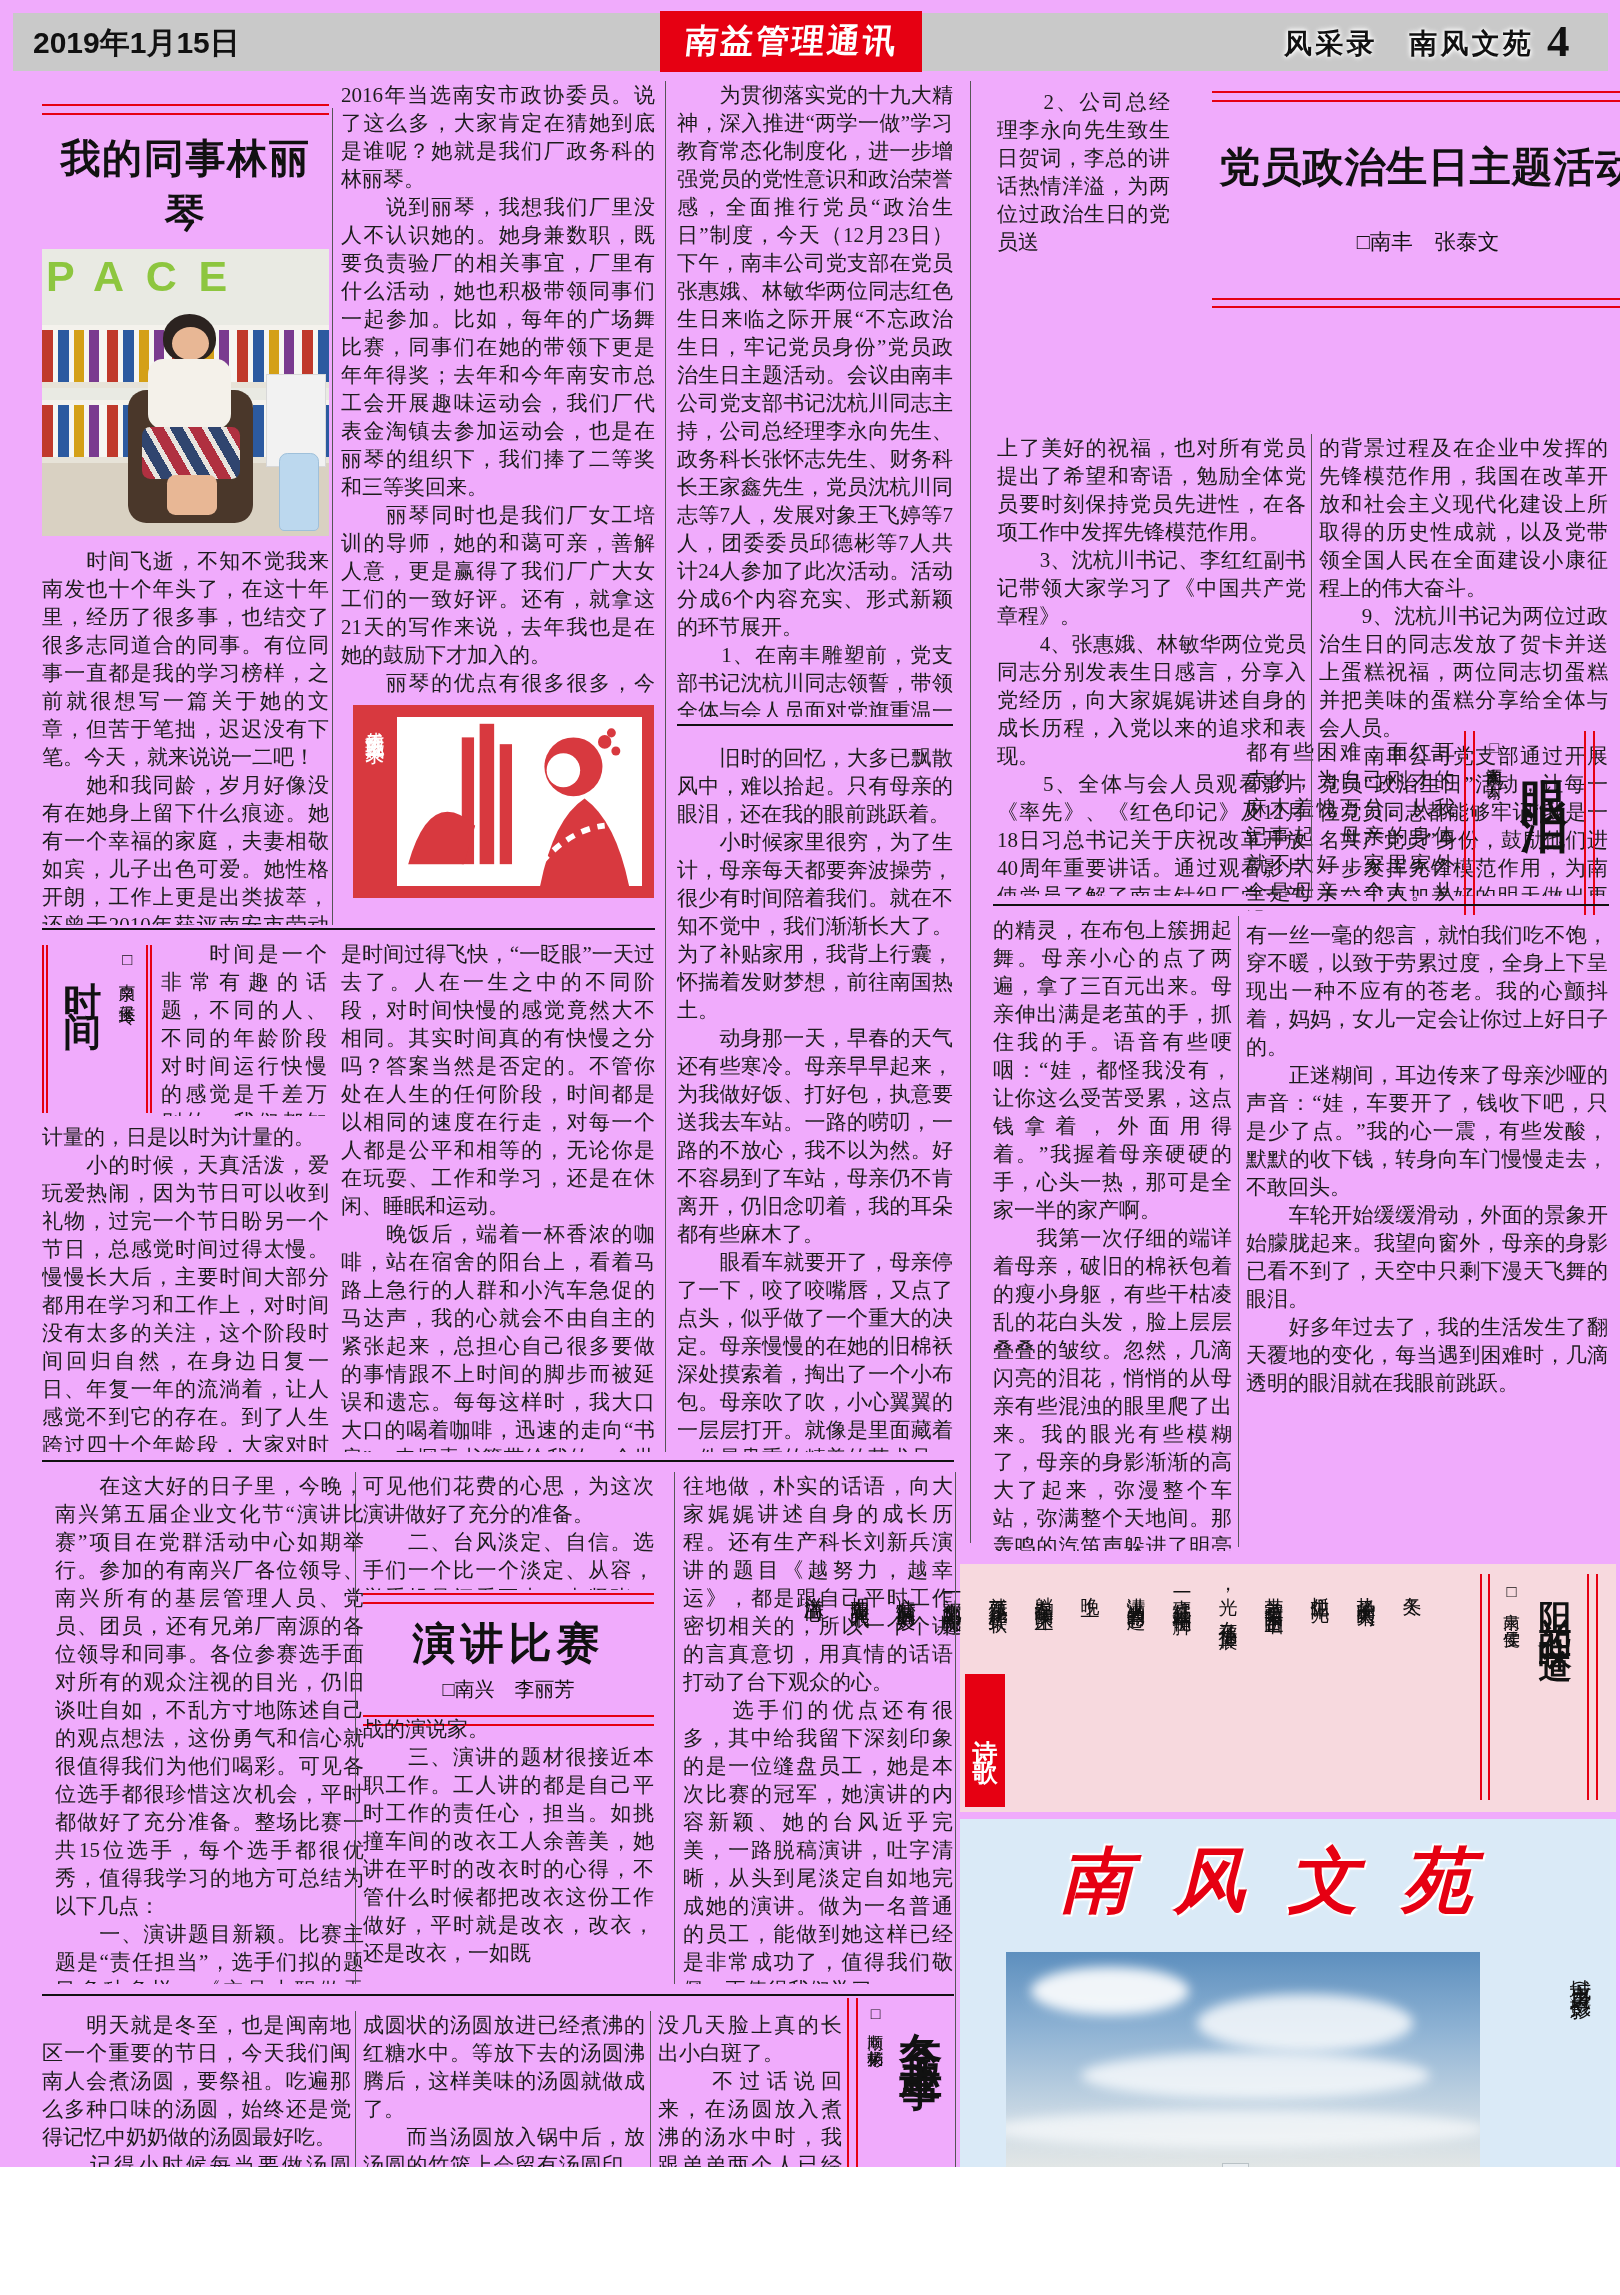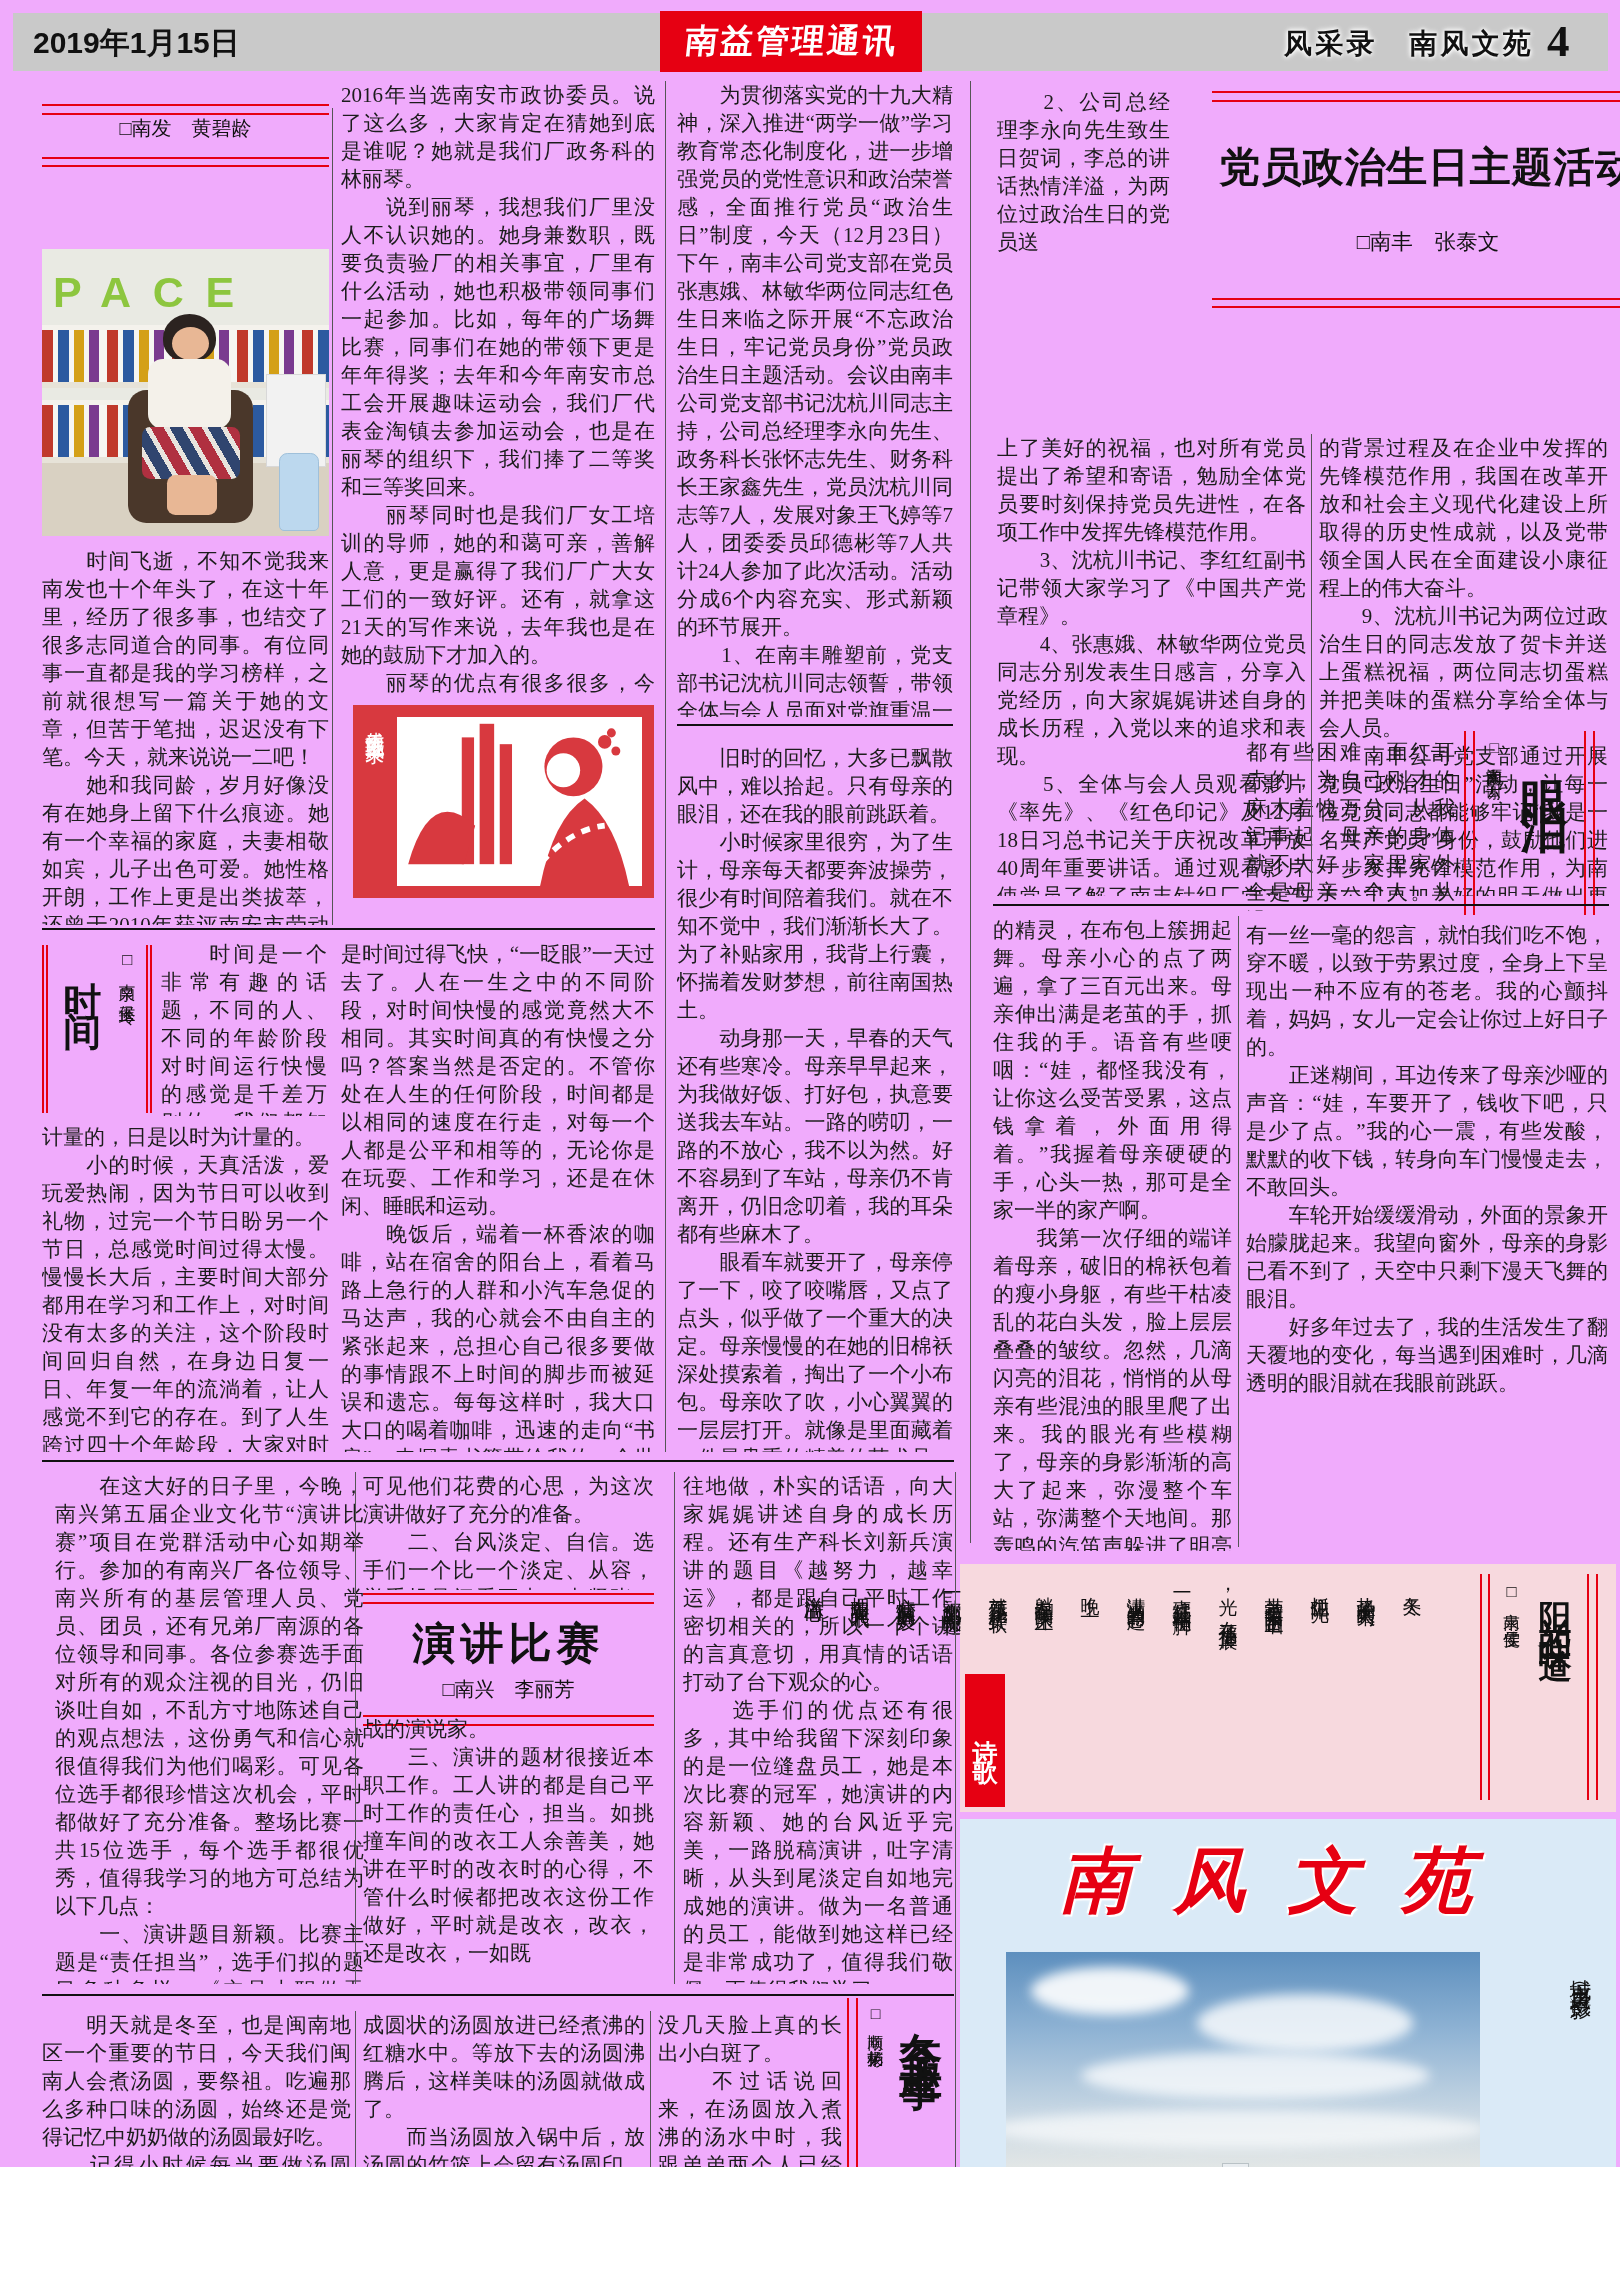--- a/index.html
+++ b/index.html
@@ -22,22 +22,22 @@
              text-shadow:0 0 3.3px #fff,0 0 5px #fff,0 0 6.6px #fff;}
   #page-num{left:1547px;top:15px;font-size:45px;font-weight:bold;}
 
   
   #t1-block{left:42px;top:104px;width:287px;}
   #t1-block .ttl{font-size:40px;font-weight:bold;text-align:center;margin:16.6px 0 8.3px;letter-spacing:1.7px;}
   #t1-block .byl{font-size:20px;text-align:center;margin:0 0 15px;}
 
   
   #photo1{left:42px;top:249px;width:287px;height:287px;background:linear-gradient(180deg,#e9eae3 0 62%,#d9d1c2 62% 100%);overflow:hidden;}
-  .pw-letters{position:absolute;top:3.3px;left:11px;font-family:"Liberation Sans",sans-serif;font-weight:bold;
-              font-size:43px;color:#8dc63f;letter-spacing:21.6px;margin-top:16px;}
+  .pw-letters{position:absolute;top:3.3px;left:4px;font-family:"Liberation Sans",sans-serif;font-weight:bold;
+              font-size:43px;color:#8dc63f;letter-spacing:21.6px;}
   .pw-shelf{position:absolute;left:0;width:100%;height:52px;background:
      repeating-linear-gradient(90deg,#c0392b 0 10.8px,#f6f6f2 10.8px 16px,#2c5aa0 16px 27.4px,#f6f6f2 27.4px 32px,#d4a017 32px 42px,#f6f6f2 42px 47px,#7a3b8f 47px 57px,#f6f6f2 57px 65px);
      border-top:5px solid #f4f2ec;border-bottom:6.6px solid #e7e3d8;}
   #pw-shelf1{top:76px;} #pw-shelf2{top:151px;}
   .pw-chair{position:absolute;left:86px;top:141px;width:125px;height:133px;background:#4a372a;border-radius:18.3px;}
   .pw-hair{position:absolute;left:121px;top:65px;width:53px;height:48px;background:#2b2320;border-radius:50% 50% 45% 45%;}
   .pw-face{position:absolute;left:130px;top:78px;width:37px;height:33px;background:#e8b795;border-radius:50%;}
   .pw-shirt{position:absolute;left:106px;top:110px;width:83px;height:70px;background:#f4f1ea;border-radius:15px;}
   .pw-skirt{position:absolute;left:100px;top:178px;width:98px;height:52px;border-radius:8.3px;
             background:repeating-linear-gradient(60deg,#b03040 0 11.6px,#e8e4de 11.6px 16.6px,#30456f 16.6px 28px,#e8e4de 28px 33px);}
@@ -137,20 +137,21 @@
   <div class="abs" id="hdr-bar"></div>
   <div class="abs" id="hdr-date">2019年1月15日</div>
   <div class="abs" id="masthead-box">
     <span>南益管理通讯</span>
   </div>
   <div class="abs" id="hdr-right">风采录　南风文苑</div>
   <div class="abs" id="page-num">4</div>
 
   <div class="abs" id="t1-block">
     <div class="drule-h"></div>
+    <div class="ttl">我的同事林丽琴</div>
     <div class="byl">□南发　黄碧龄</div>
     <div class="drule-h"></div>
   </div>
 
   <div class="abs" id="photo1">
     <div class="pw-letters">PACE</div>
     <div class="pw-shelf" id="pw-shelf1"></div>
     <div class="pw-shelf" id="pw-shelf2"></div>
     <div class="pw-dispenser"></div>
     <div class="pw-chair"></div>

